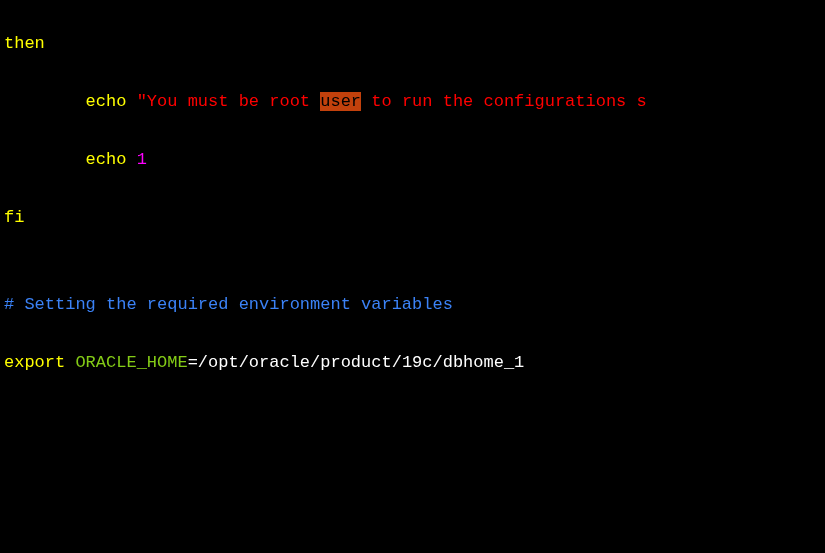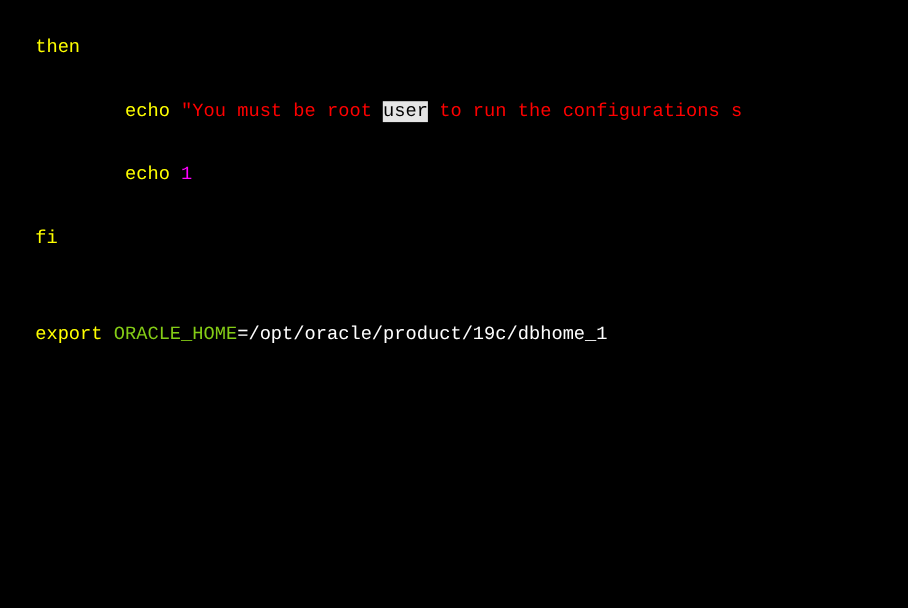--- a/index.html
+++ b/index.html
@@ -12,37 +12,38 @@
     padding: 0;
     overflow: hidden;
     width: 825px;
     height: 553px;
   }
   .terminal {
     white-space: pre;
     padding: 0 4px;
   }
   .line { display: block; }
-  .yellow { color: #ffff00; margin-left: 28px; }
+  .yellow { color: #ffff00; }
   .red { color: #ff0000; }
   .cyan { color: #84cc16; }
   .blue { color: #3b82f6; }
   .white { color: #ffffff; }
   .magenta { color: #ff00ff; }
-  .hl-yellow { background: #e5e5e5; color: #000000; }
+  .hl-yellow { background: #c2410c; color: #000000; }
 </style>
 </head>
 <body>
 
 <div class="terminal">
 <span class="line"><span class="yellow">then</span></span>
 <span class="line"><span class="yellow">        echo </span><span class="red">"You must be root </span><span class="hl-yellow">user</span><span class="red"> to run the configurations s</span></span>
 <span class="line"><span class="yellow">        echo </span><span class="magenta">1</span></span>
 <span class="line"><span class="yellow">fi</span></span>
 <span class="line"></span>
+<span class="line"><span class="blue"># Setting the required environment variables</span></span>
 <span class="line"><span class="yellow">export</span><span class="cyan"> ORACLE_HOME</span><span class="white">=</span><span class="white">/opt/oracle/product/19c/dbhome_1</span></span>
 <span class="line"></span>
 <span class="line"></span>
 
 
 
 
 
 
 <span class="line"></span>

